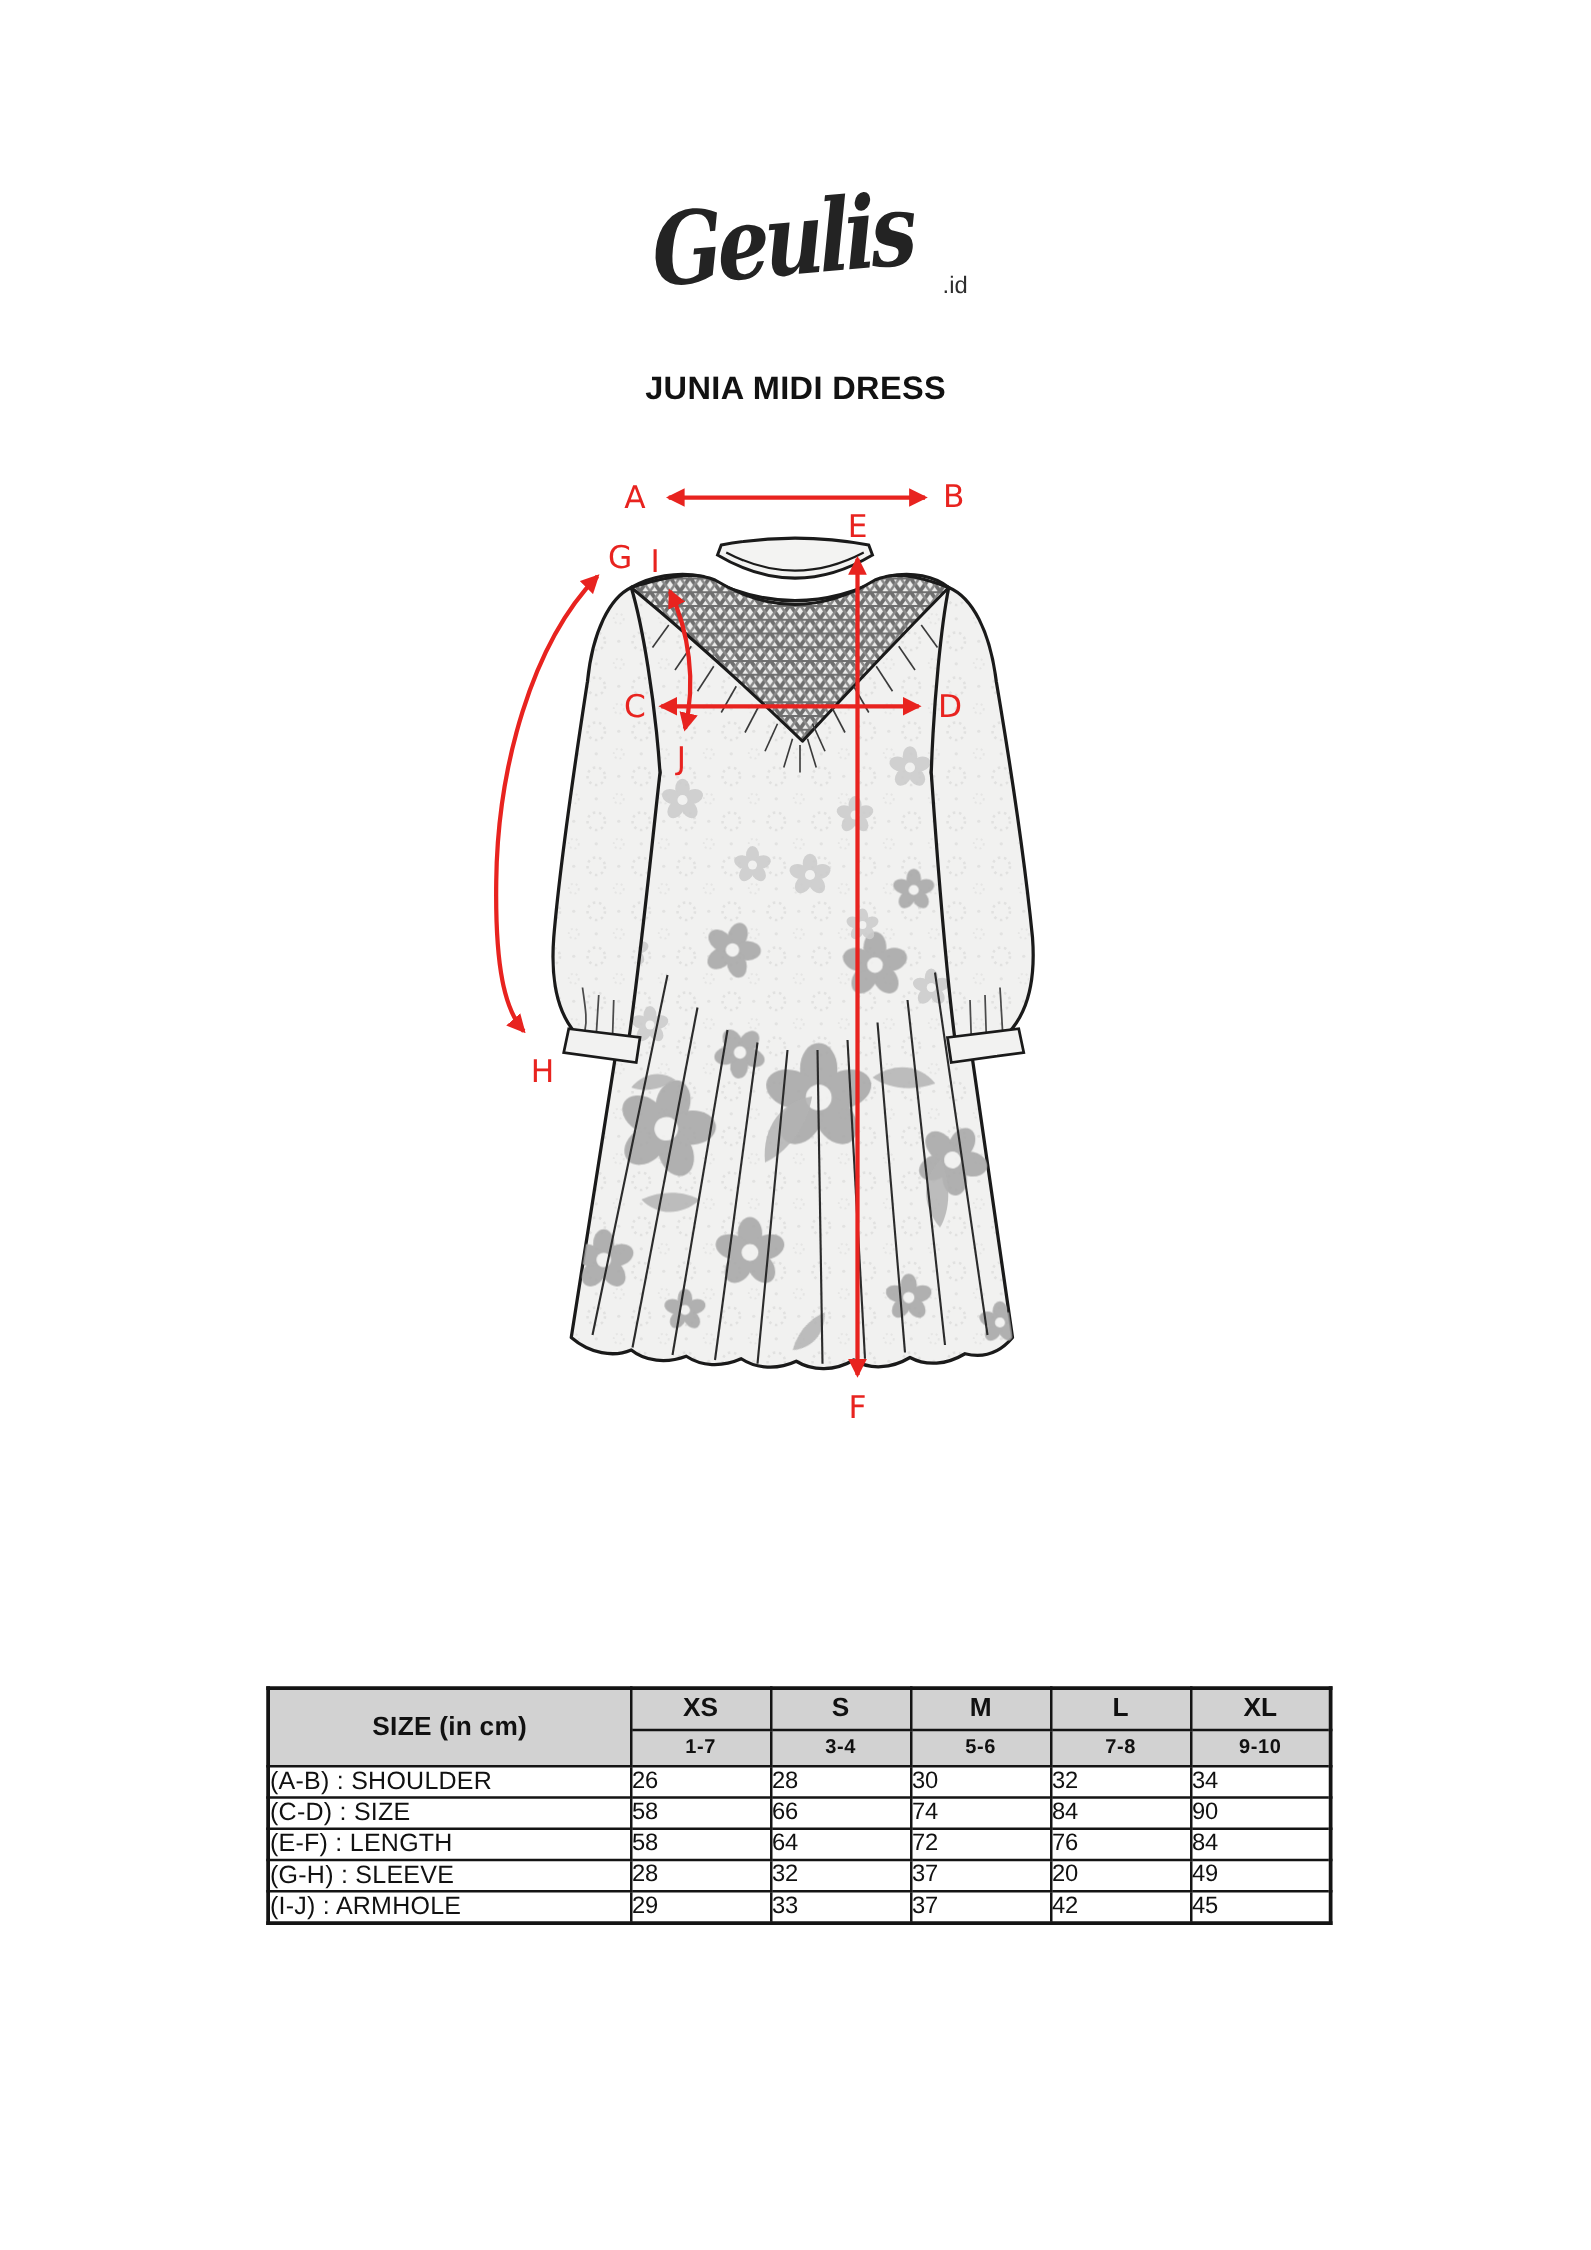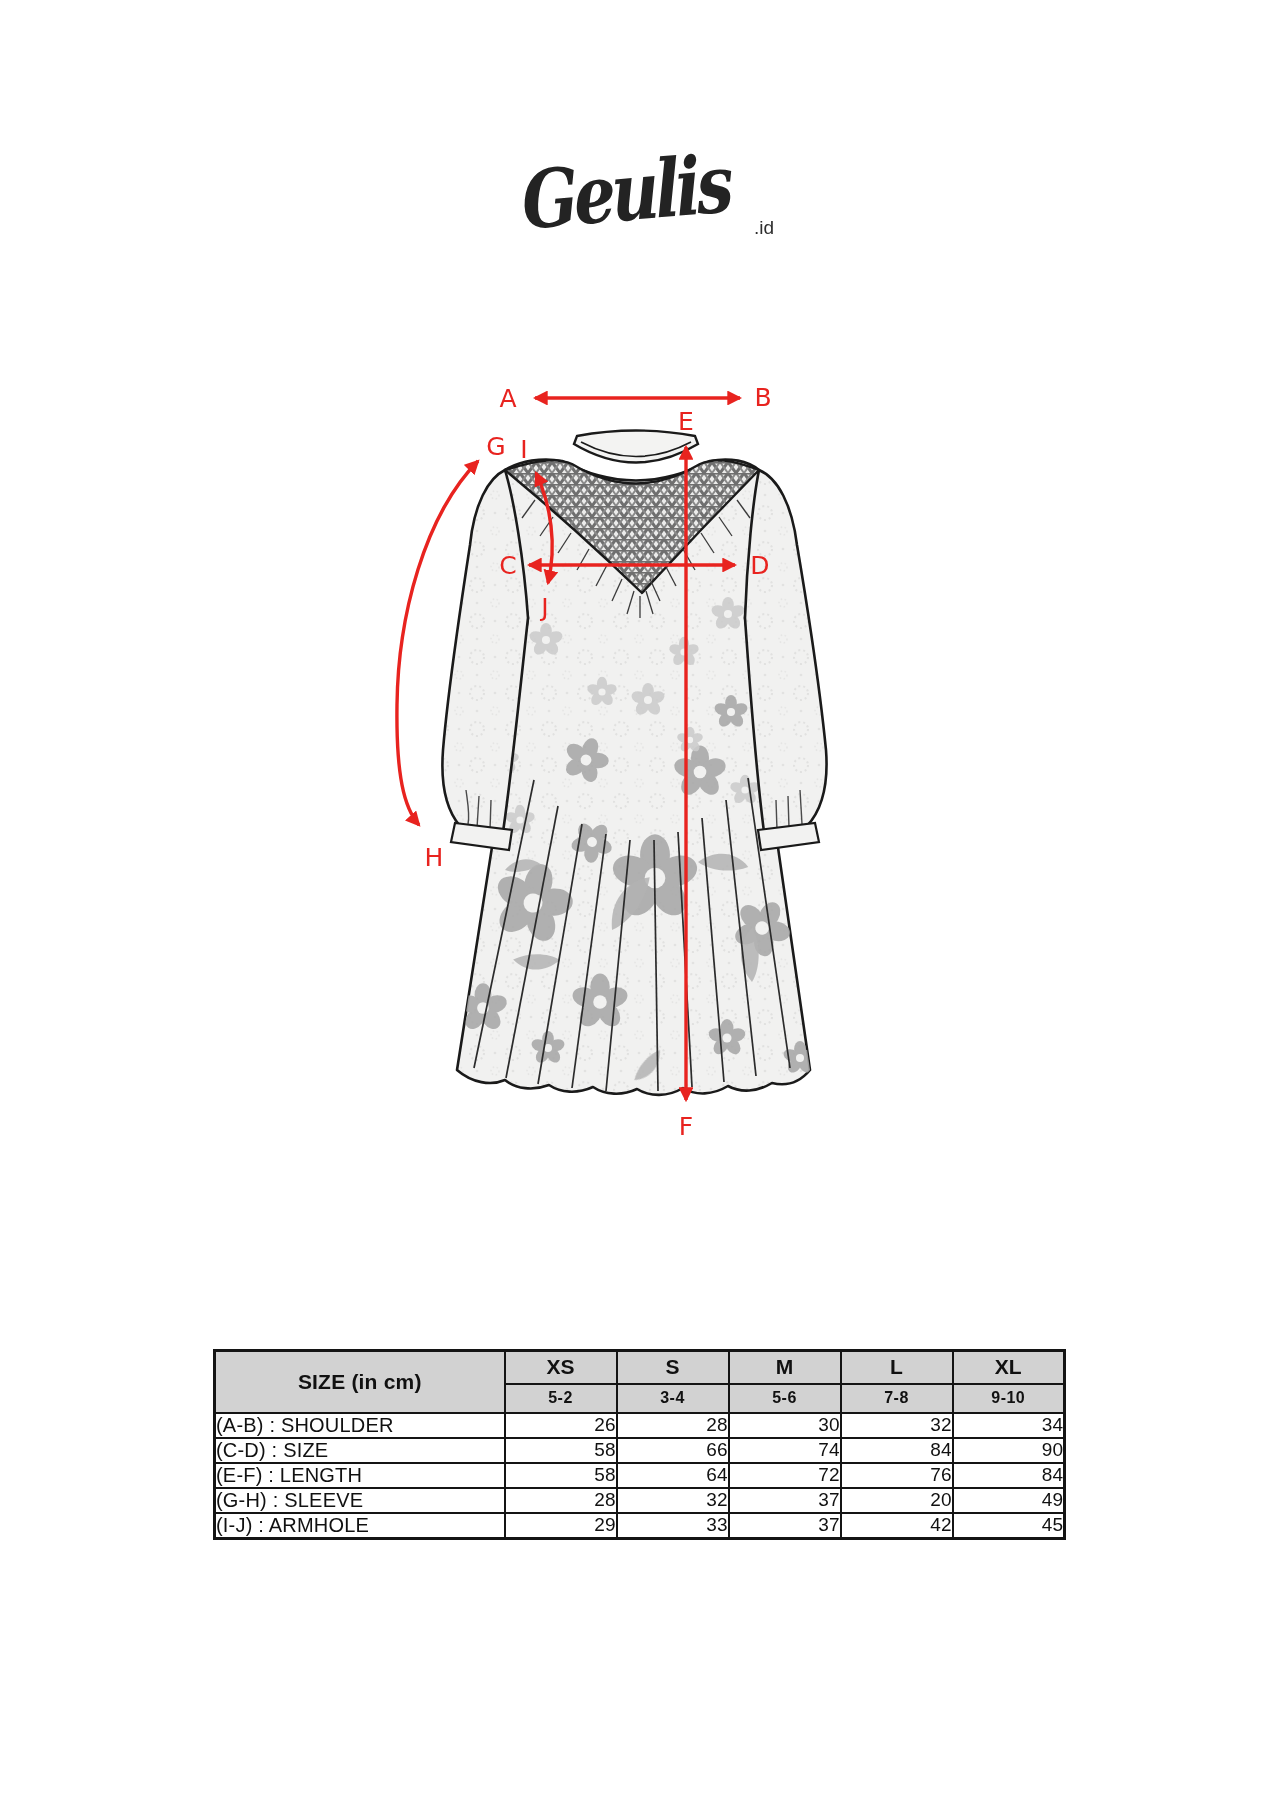--- a/index.html
+++ b/index.html
@@ -42,31 +42,32 @@
     border:2px solid #141414;padding:0;vertical-align:middle;
   }
   .size-table thead th{background:#d2d2d2;text-align:center;}
   .th-size{font-size:21px;font-weight:bold;letter-spacing:.2px;}
   .row-h1{height:33px;}
   .row-h2{height:29px;}
   .th-sz{font-size:21px;font-weight:bold;}
   .th-age{font-size:16px;font-weight:bold;letter-spacing:.5px;}
   .size-table tbody tr{height:16px;}
   .td-lbl{font-size:20px;text-align:left;padding-left:12px;letter-spacing:.2px;white-space:nowrap;}
-  .td-val{font-size:19px;text-align:right;}
+  .td-val{font-size:19px;text-align:left;}
 </style>
 </head>
 <body>
 
 <div class="page">
 
   <div class="logo">
     <span class="logo-script">Geulis</span><span class="logo-suffix">.id</span>
   </div>
 
+  <div class="title">JUNIA MIDI DRESS</div>
 
   <svg class="diagram" width="1273" height="1800" viewBox="0 0 1273 1800" xmlns="http://www.w3.org/2000/svg">
     <defs>
       <marker id="arr" viewBox="0 0 10 10" refX="8.5" refY="5" markerWidth="4.4" markerHeight="4.4" orient="auto-start-reverse">
           <path d="M0,0 L10,5 L0,10 z" fill="#E8231F"></path>
         </marker>
       <pattern id="lace" width="36" height="36" patternUnits="userSpaceOnUse">
         <rect width="36" height="36" fill="#f1f1f0"></rect>
         <circle cx="9" cy="9" r="7" fill="none" stroke="#e1e1e0" stroke-width="2" stroke-dasharray="2 3"></circle>
         <circle cx="27" cy="27" r="4" fill="none" stroke="#e5e5e4" stroke-width="1.5" stroke-dasharray="1.5 2.5"></circle>
@@ -236,21 +237,21 @@
     <thead>
       <tr class="row-h1">
         <th class="th-size" rowspan="2">SIZE (in cm)</th>
         <th class="th-sz">XS</th>
         <th class="th-sz">S</th>
         <th class="th-sz">M</th>
         <th class="th-sz">L</th>
         <th class="th-sz">XL</th>
       </tr>
       <tr class="row-h2">
-        <th class="th-age">5-2</th>
+        <th class="th-age">1-7</th>
         <th class="th-age">3-4</th>
         <th class="th-age">5-6</th>
         <th class="th-age">7-8</th>
         <th class="th-age">9-10</th>
       </tr>
     </thead>
     <tbody>
       <tr>
         <td class="td-lbl">(A-B) : SHOULDER</td>
         <td class="td-val">26</td>

